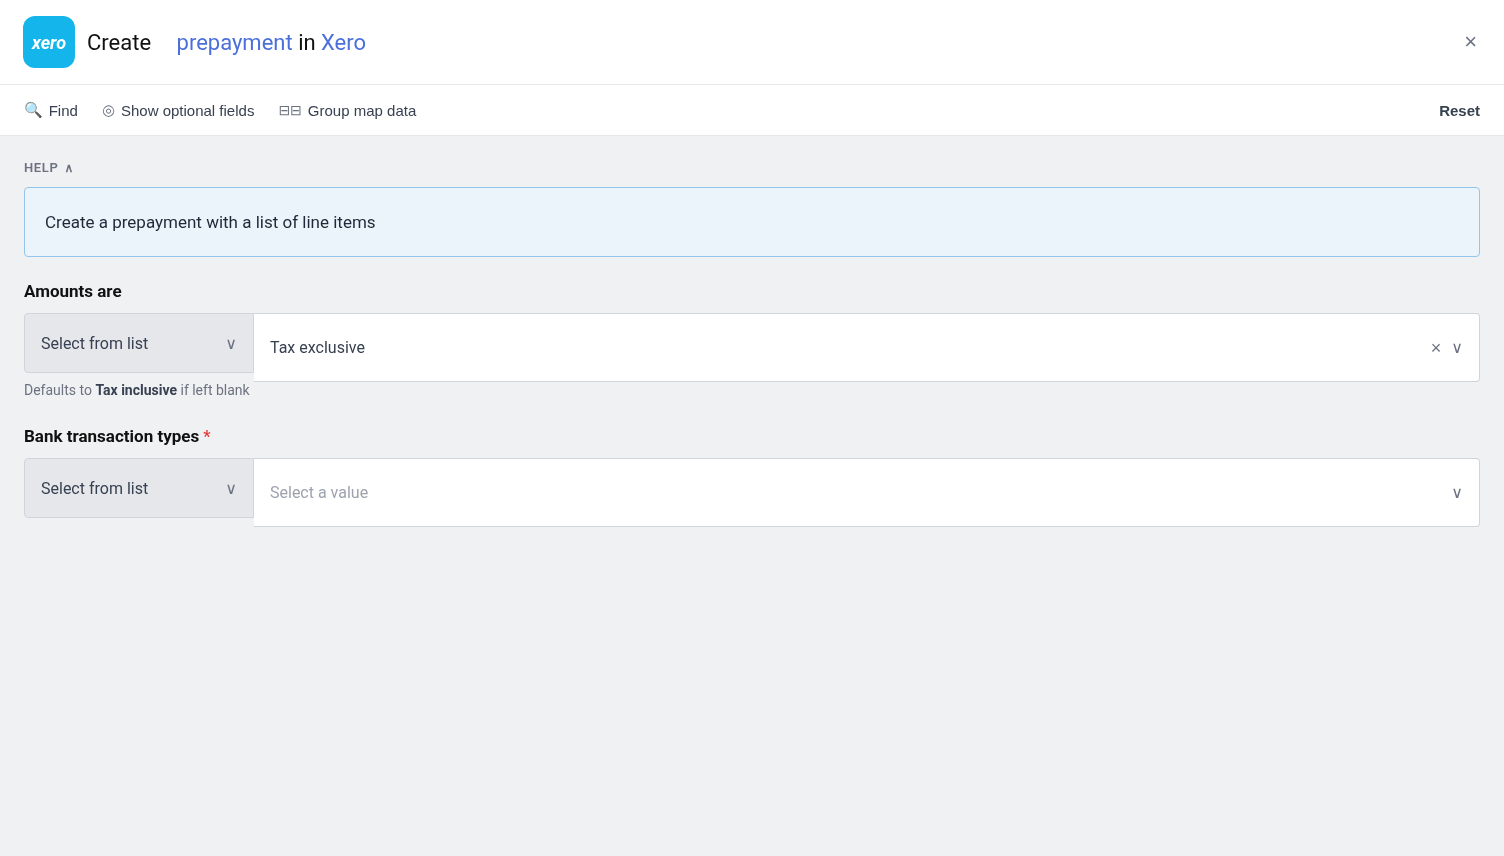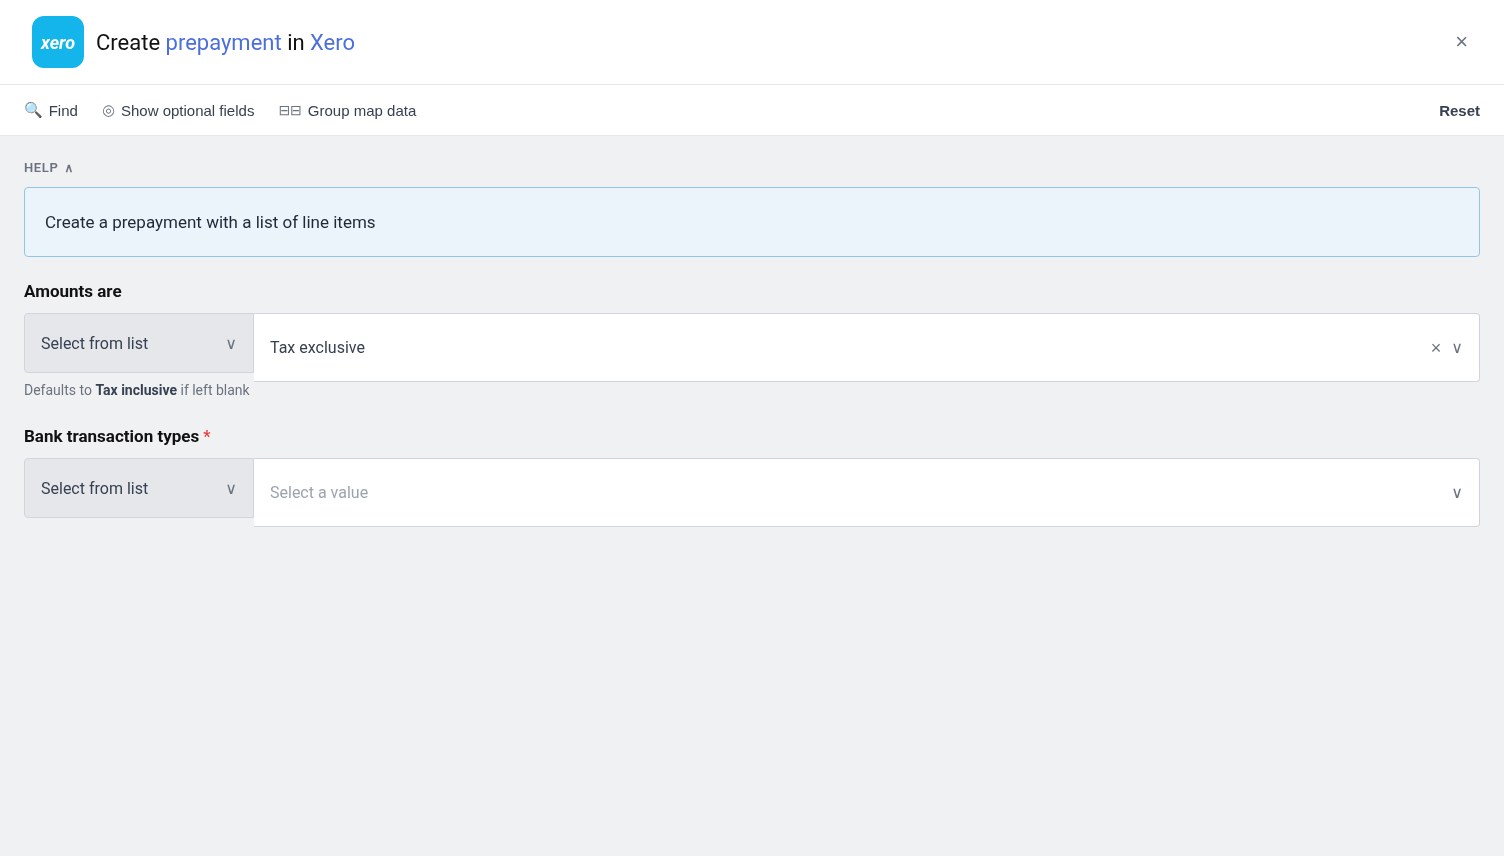--- a/index.html
+++ b/index.html
@@ -13,21 +13,21 @@
       background: #fff;
       width: 1504px;
       min-height: 856px;
     }
 
     
     .header {
       display: flex;
       align-items: center;
       justify-content: space-between;
-      padding: 16px 32px;
+      padding: 16px 23px;
       border-bottom: 1px solid #e5e7eb;
       background: #fff;
     }
 
     .header-left {
       display: flex;
       align-items: center;
       gap: 12px;
     }
 
@@ -261,21 +261,21 @@
   </style>
 </head>
 <body>
 
 <div class="header">
   <div class="header-left">
     <div class="xero-logo">
       <span class="xero-logo-text">xero</span>
     </div>
     <h1 class="header-title">
-      <span>Create </span><span class="prepayment" style="color:#4B6FDB;cursor:pointer;">prepayment</span><span> in </span><span class="xero" style="color:#4B6FDB;cursor:pointer;">Xero</span>
+      <span>Create </span><span class="prepayment" style="color:#4B6FDB;cursor:pointer;margin-left:20px;">prepayment</span><span> in </span><span class="xero" style="color:#4B6FDB;cursor:pointer;">Xero</span>
     </h1>
   </div>
   <button class="close-btn">
     <span>×</span>
   </button>
 </div>
 
 <div class="toolbar">
   <div class="toolbar-left">
     <button class="toolbar-btn">

